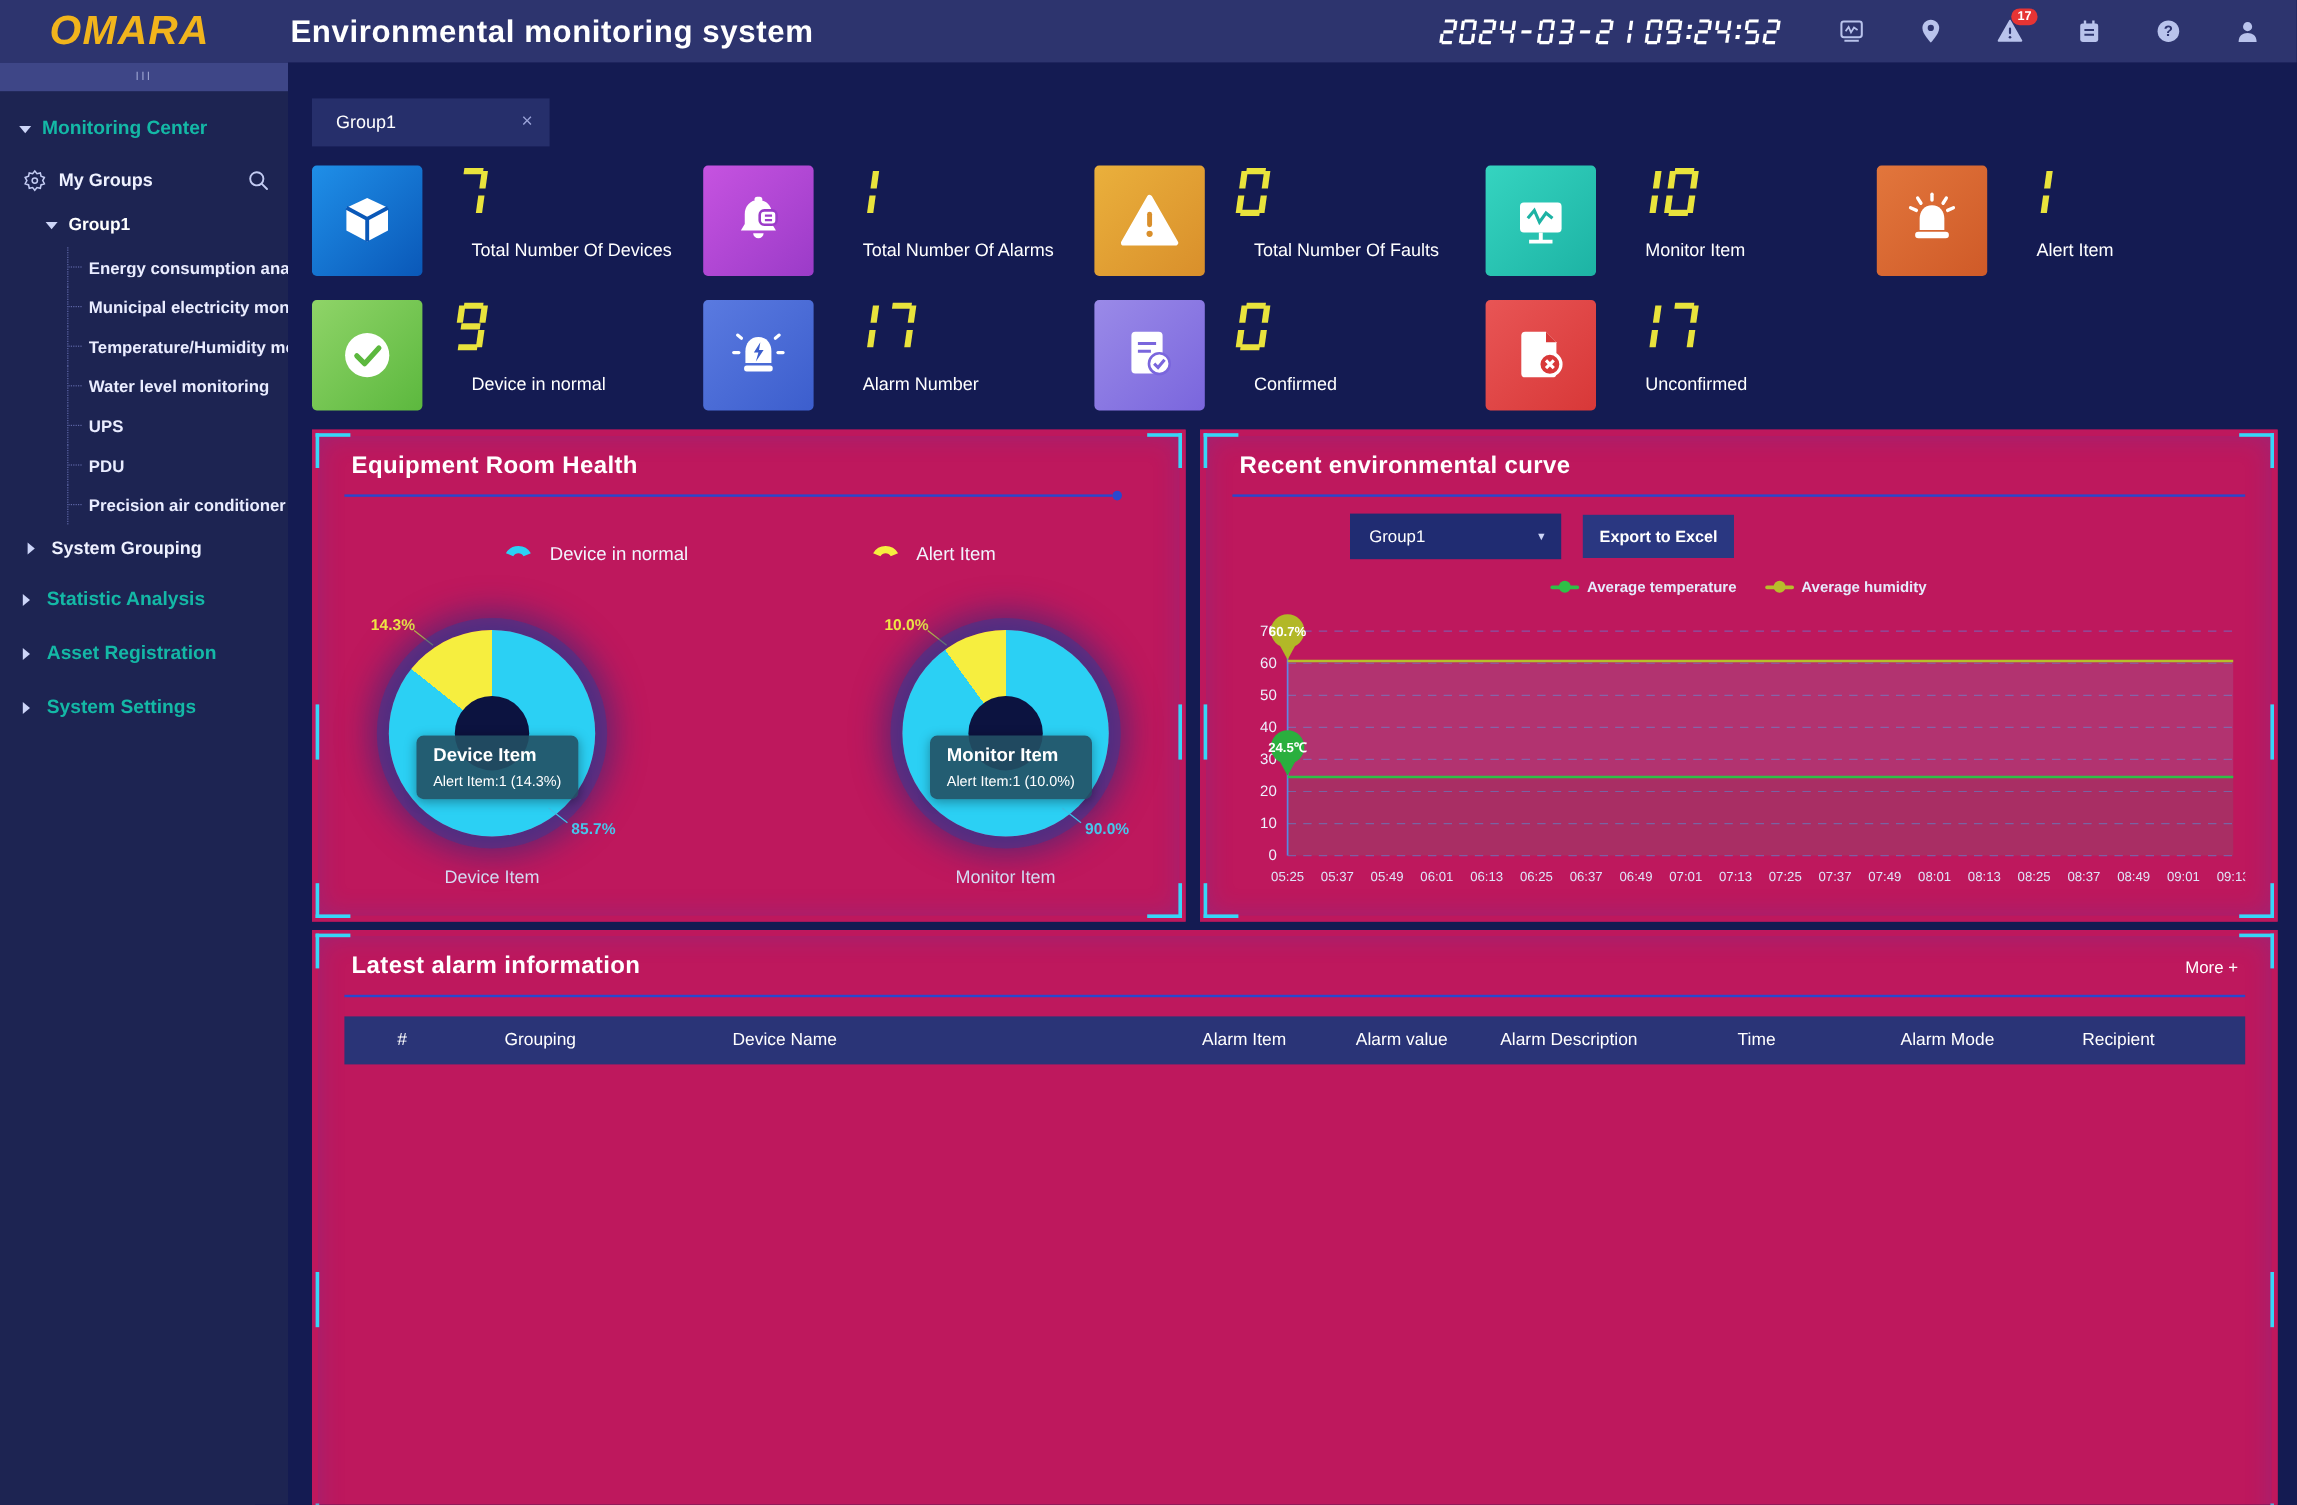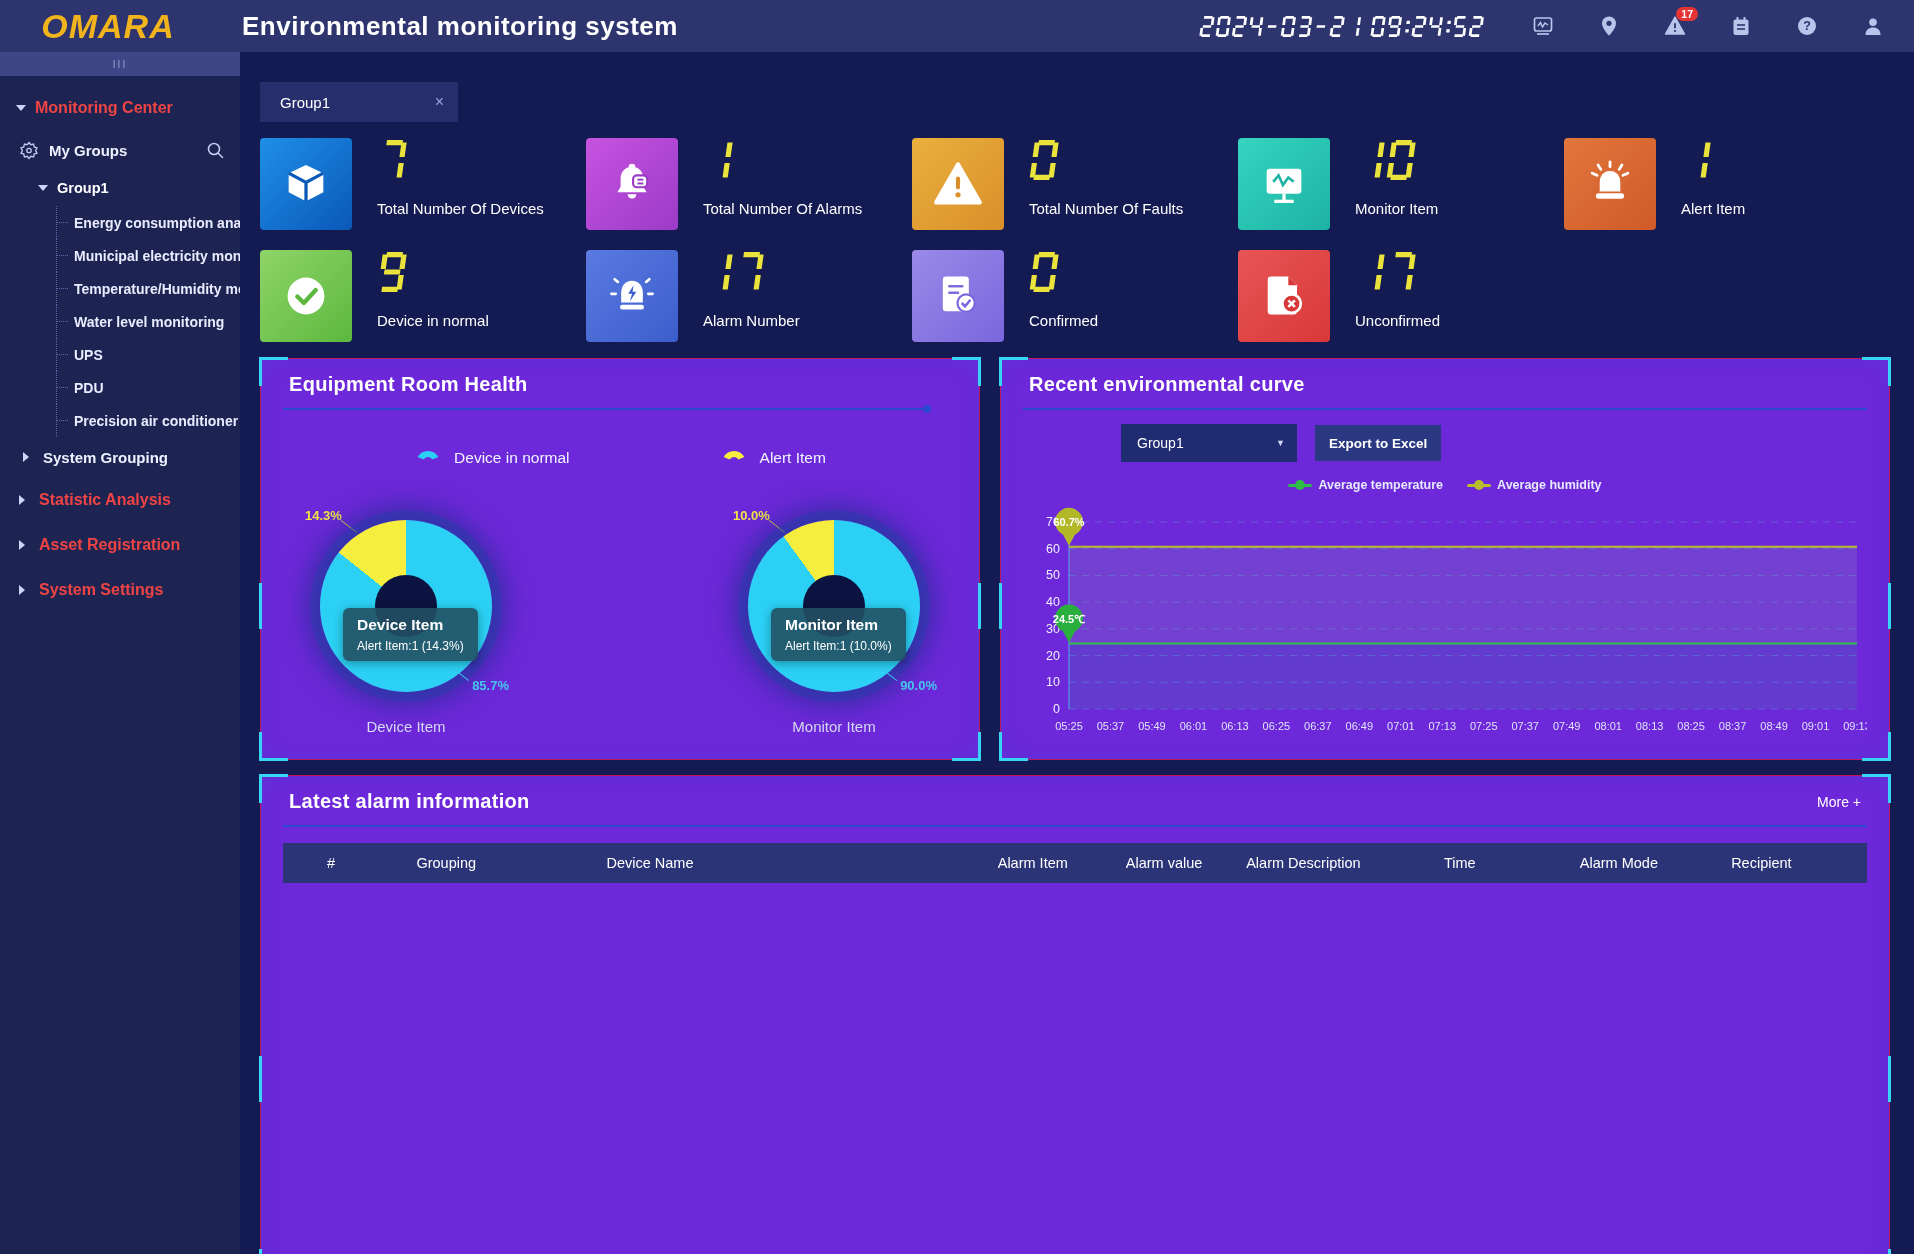--- a/index.html
+++ b/index.html
@@ -16,21 +16,21 @@
   .hicon svg{display:block}
   .badge{position:absolute;top:-8px;right:-12px;background:#e63434;color:#fff;font-size:10.5px;font-weight:700;
          border-radius:9px;padding:1px 5px;line-height:12px}
 
   
   .sidebar{position:absolute;left:0;top:52px;width:240px;bottom:0;background:#1d2452;z-index:4}
   .collapse-strip{height:24px;background:#3e4687;display:flex;align-items:center;justify-content:center;
                   color:#9aa2cf;font-size:10px;letter-spacing:2px;cursor:pointer}
   .side-nav{padding-top:10px;overflow:hidden}
   .srow{display:flex;align-items:center;cursor:pointer;white-space:nowrap}
-  .lvl1{height:44px;padding-left:16px;font-size:16px;font-weight:700;color:#ef4444}
+  .lvl1{height:44px;padding-left:16px;font-size:16px;font-weight:700;color:#14b8a6}
   .lvl1.sp{height:45px}
   .lvl2{height:40px;padding-left:20px;font-size:15px;font-weight:700;color:#eef1ff;position:relative}
   .lvl3{height:36px;padding-left:38px;font-size:14.5px;font-weight:700;color:#fff}
   .lvl4{height:33px;margin-left:56px;border-left:1px dotted #5f68a8;font-size:14px;font-weight:600;color:#e9ecff;overflow:hidden}
   .lvl4::before{content:"";width:11px;height:0;border-top:1px dotted #5f68a8;margin-right:6px;flex:none}
   .ar{width:0;height:0;margin-right:9px;flex:none}
   .ar-d{border:5px solid transparent;border-top:6px solid #cdd5f8;margin-top:5px}
   .ar-r{border:5px solid transparent;border-left:6px solid #cdd5f8;margin-left:3px}
   .nav-ic{width:18px;height:18px;margin-right:11px;flex:none}
   .search-ic{position:absolute;right:16px;top:11px;width:18px;height:18px}
@@ -40,27 +40,27 @@
   .tab{position:absolute;left:260px;top:82px;width:164px;height:40px;background:#262f6b;display:flex;
        align-items:center;padding:0 14px 0 20px;font-size:15px;cursor:pointer;z-index:2}
   .tab-close{margin-left:auto;color:#9aa3d8;font-size:16px;cursor:pointer}
 
   
   .cards{position:absolute;left:260px;top:138px;width:1632px;display:grid;grid-template-columns:repeat(5,326px);grid-auto-rows:92px;row-gap:20px}
   .card{display:flex;gap:25px}
   .card-icon{width:92px;height:92px;border-radius:4px;flex:none;display:flex;align-items:center;justify-content:center}
   .card-icon svg{width:52px;height:52px}
   .card-info{position:relative;flex:1;padding-top:2px}
-  .card-label{position:absolute;bottom:13px;left:0;font-size:15px;color:#fff;white-space:nowrap}
+  .card-label{position:absolute;bottom:13px;left:16px;font-size:15px;color:#fff;white-space:nowrap}
   .seg-num{color:#e9e33c}
   .seg-num svg{height:40px;width:auto;display:block}
   .seg-clock svg{height:21px;width:auto;display:block}
 
   
-  .panel{position:absolute;background:#6d28d9;border:1px solid #be185d;box-shadow:inset 0 0 22px rgba(35,80,210,.22);z-index:1}
+  .panel{position:absolute;background:#be185d;border:5px solid #be185d;box-shadow:inset 0 0 22px rgba(35,80,210,.22);z-index:1}
   .p-health{left:260px;top:358px;width:718px;height:400px}
   .p-curve{left:1000px;top:358px;width:888px;height:400px}
   .p-alarm{left:260px;top:775px;width:1628px;height:500px}
   .panel h2{margin:14px 0 0 28px;font-size:20px;font-weight:700;letter-spacing:.3px}
   .underline{height:2px;background:#2948ce;margin:12px 22px 0 22px;position:relative}
   .underline.dot-end{width:640px;margin-right:0}
   .underline.dot-end::after{content:"";position:absolute;right:-8px;top:-3px;width:8px;height:8px;border-radius:50%;background:#2948ce}
   .cor{position:absolute;width:26px;height:26px;border:3px solid #37d6f8;z-index:3}
   .cor.tl{left:-2px;top:-2px;border-right:none;border-bottom:none}
   .cor.tr{right:-2px;top:-2px;border-left:none;border-bottom:none}

